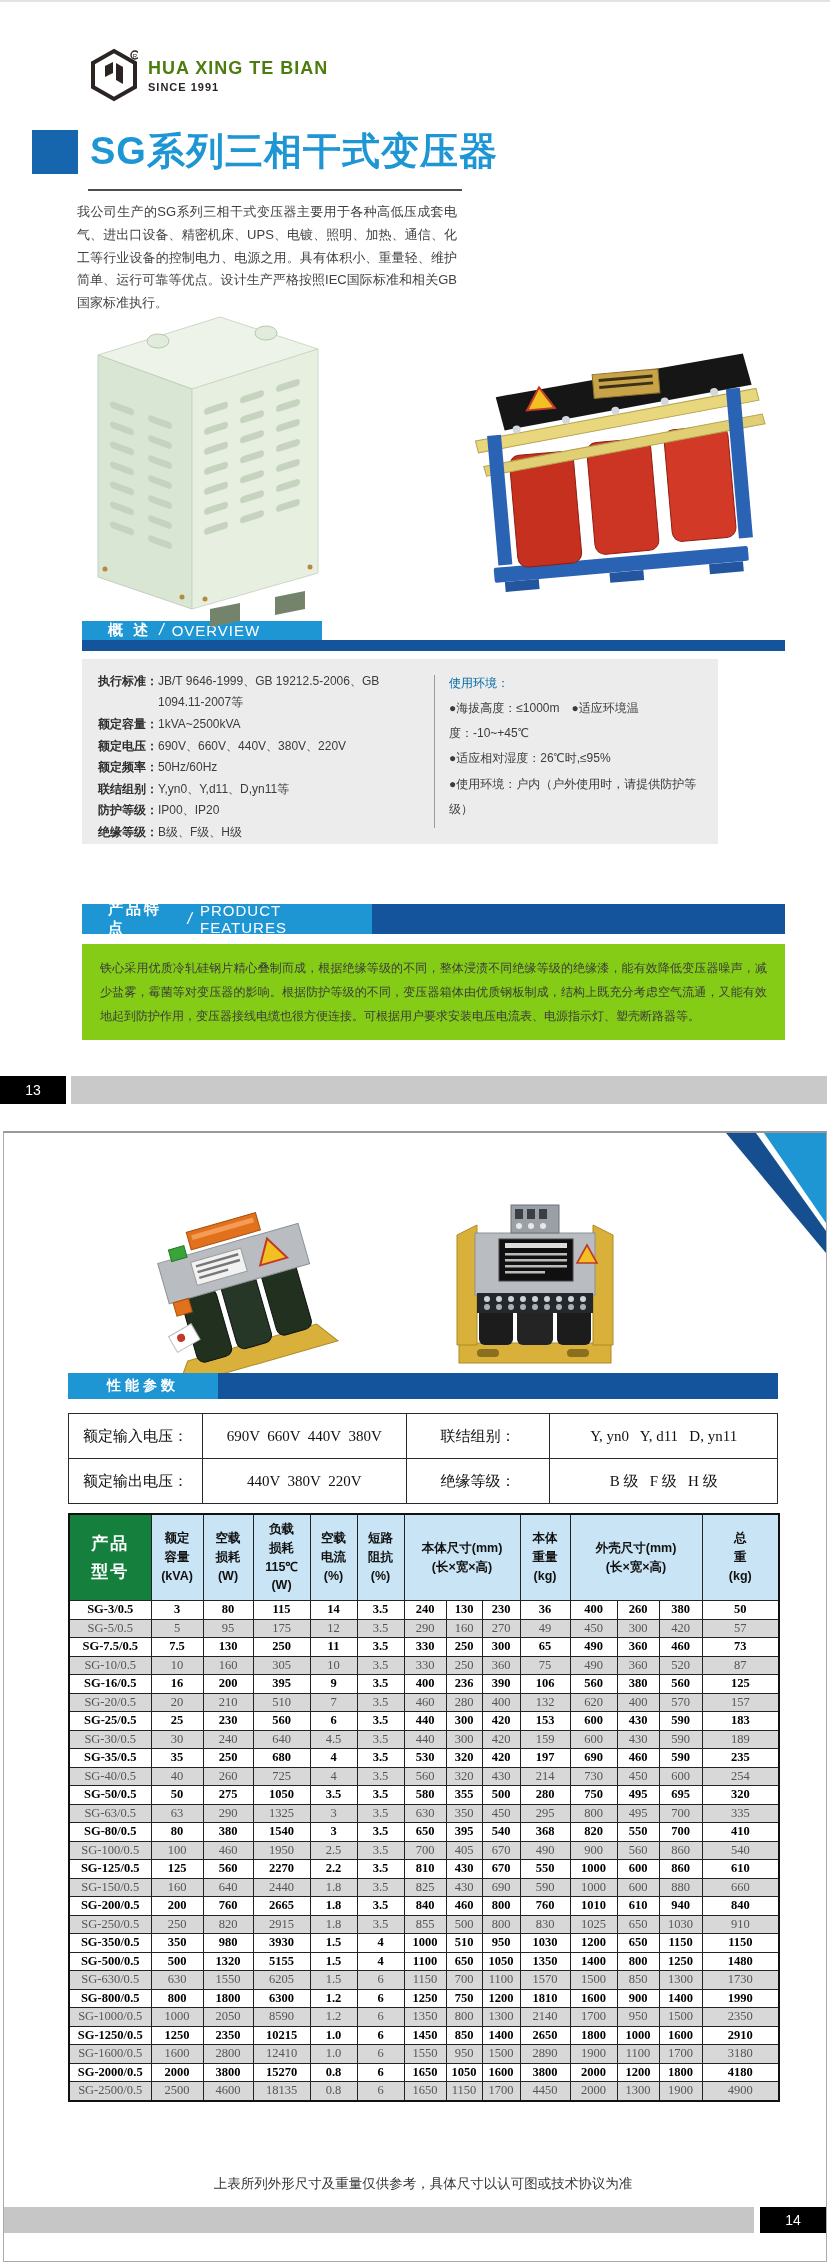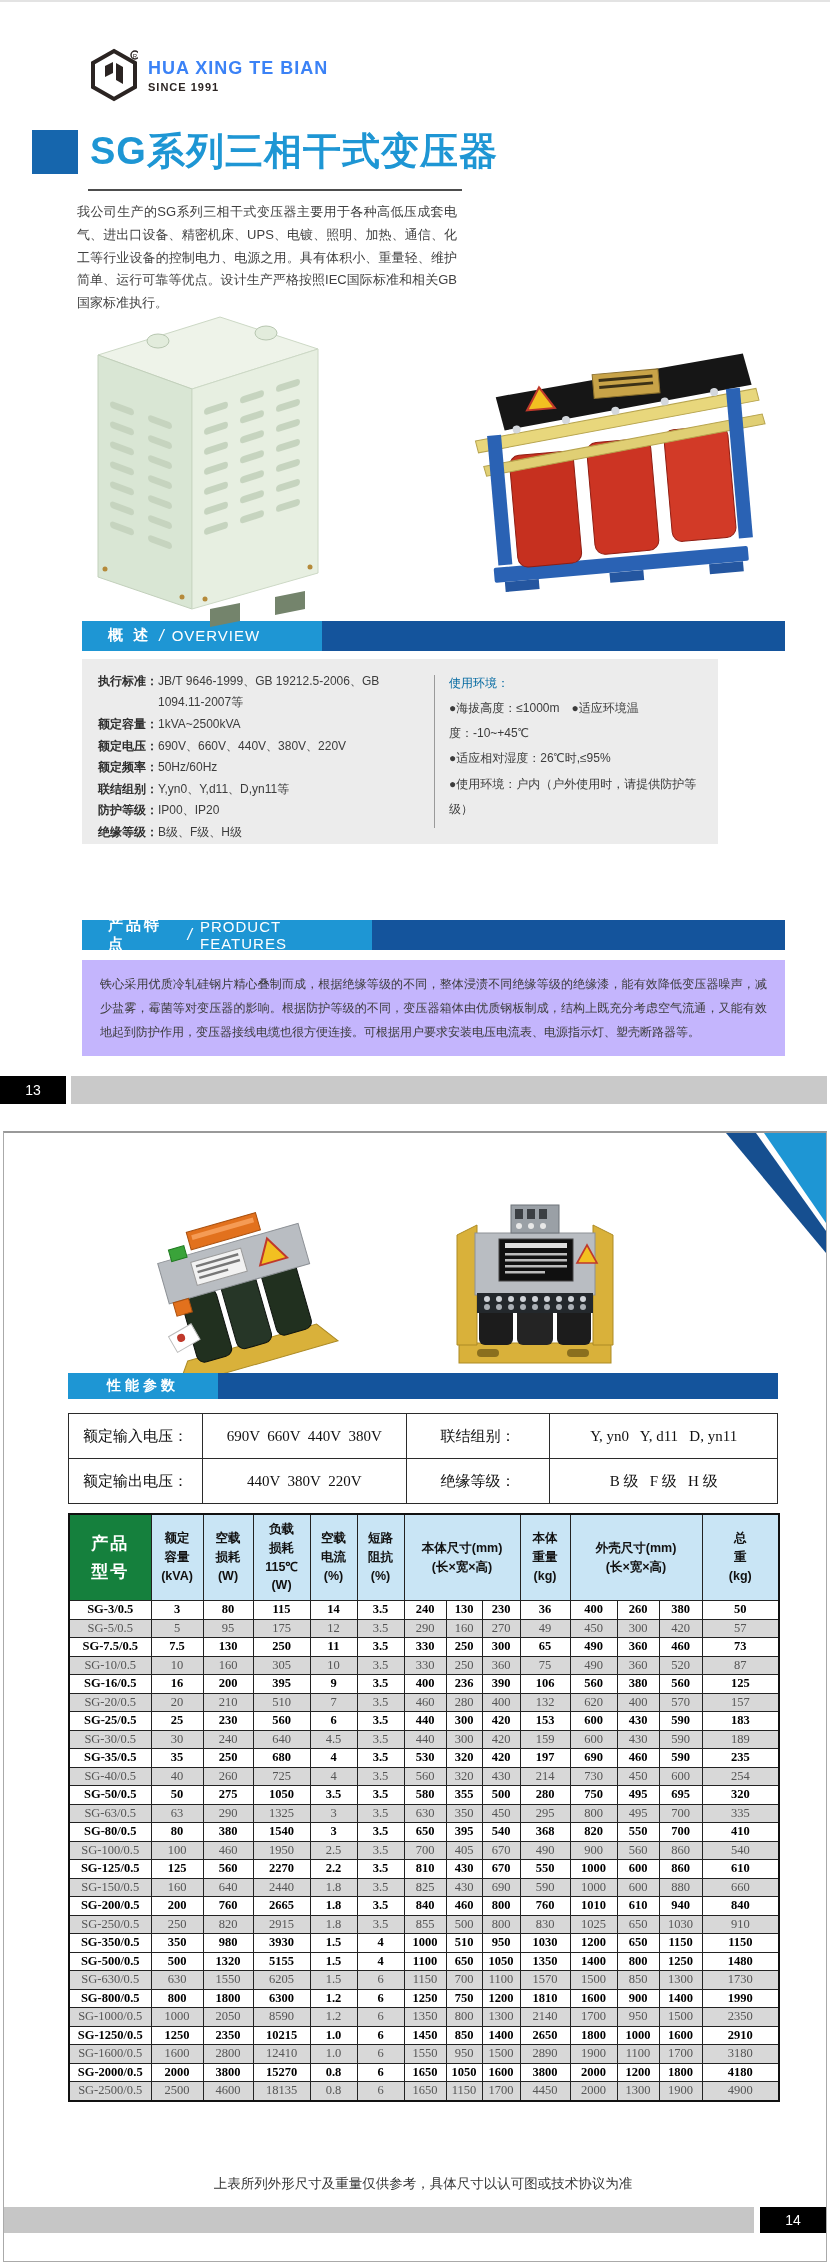--- a/index.html
+++ b/index.html
@@ -4,54 +4,54 @@
 <style>
   html,body{margin:0;padding:0;}
   body{width:830px;height:2268px;background:#fff;overflow:hidden;
        font-family:"Liberation Sans", sans-serif;color:#333;}
   .top-rule{height:2px;background:#e3e3e3;}
 
   
   .page1{position:relative;height:1129px;overflow:hidden;}
   .logo-row{margin:46px 0 0 90px;height:54px;display:flex;align-items:center;}
   .logo-text{margin-left:10px;}
-  .logo-name{font-size:18px;font-weight:bold;color:#3b82f6;letter-spacing:1px;}
+  .logo-name{font-size:18px;font-weight:bold;color:#4d7c0f;letter-spacing:1px;}
   .logo-since{font-size:11px;font-weight:bold;color:#2b2422;letter-spacing:1px;margin-top:2px;}
   .title-row{margin:24px 0 0 32px;display:flex;align-items:center;}
   .title-sq{width:46px;height:44px;background:#1666ad;}
   .page-title{margin-left:12px;font-size:38px;font-weight:bold;color:#1e96d4;letter-spacing:1px;}
   .title-hr{margin:12px 0 0 88px;width:374px;border-top:2px solid #4d4d4d;}
   .intro{margin:10px 0 0 77px;width:380px;font-size:13px;line-height:1.75;
          color:#3f3f3f;text-align:justify;}
   .photo-zone{position:relative;height:300px;}
   .photo-green{position:absolute;left:70px;top:-24px;}
   .photo-red{position:absolute;left:450px;top:14px;}
 
   .sec-bar{display:flex;height:30px;margin-left:82px;width:703px;}
   .sec-bar .bright{background:#1e96d4;color:#fff;display:flex;align-items:center;padding-left:26px;}
   .sec-bar .dark{background:#14549c;flex:1;}
   .bar-zh{font-size:15px;font-weight:bold;letter-spacing:3px;}
   .bar-div{margin:0 8px;font-size:16px;font-style:italic;}
   .bar-en{font-size:15px;letter-spacing:1px;}
-  .ov-bar{margin-top:6px;}
+  .ov-bar{margin-top:6px;flex-direction:column;}
   .ov-bar .bright{width:214px;}
-  .ft-bar{margin-top:76px;}
+  .ft-bar{margin-top:60px;}
   .ft-bar .bright{width:264px;}
 
   .ov-box{margin:8px 0 0 82px;width:636px;height:185px;background:#ececec;
           box-sizing:border-box;padding:12px 16px;display:flex;}
   .ov-left{width:330px;}
   .ov-divider{width:1px;background:#9a9a9a;margin:4px 14px 4px 6px;}
   .ov-right{flex:1;font-size:12px;line-height:2.1;color:#3c3c3c;}
   .ov-row{display:flex;font-size:12px;line-height:1.8;color:#3c3c3c;}
   .ov-label{font-weight:bold;white-space:nowrap;color:#2e2e2e;}
   .ov-val{flex:1;}
   .env-title{font-weight:normal;color:#0369a1;}
 
-  .ft-box{margin:10px 0 0 82px;width:703px;background:#c4b5fd;box-sizing:border-box;
+  .ft-box{margin:10px 0 0 82px;width:703px;background:#84cc16;box-sizing:border-box;
           padding:12px 18px;font-size:12px;line-height:2.0;color:#3c3c3c;text-align:justify;}
 
   .p1-footer{position:absolute;left:0;top:1074px;right:3px;height:28px;display:flex;gap:5px;}
   .pageno-box{width:66px;background:#000000;color:#fff;display:flex;align-items:center;
               justify-content:center;font-size:14px;}
   .footer-bar{flex:1;background:#c9c9c9;}
 
   
   .page2{position:relative;height:1131px;margin:0 3px;border:1px solid #aaa;
          border-top:2px solid #999;box-sizing:border-box;background:#fff;overflow:hidden;}

